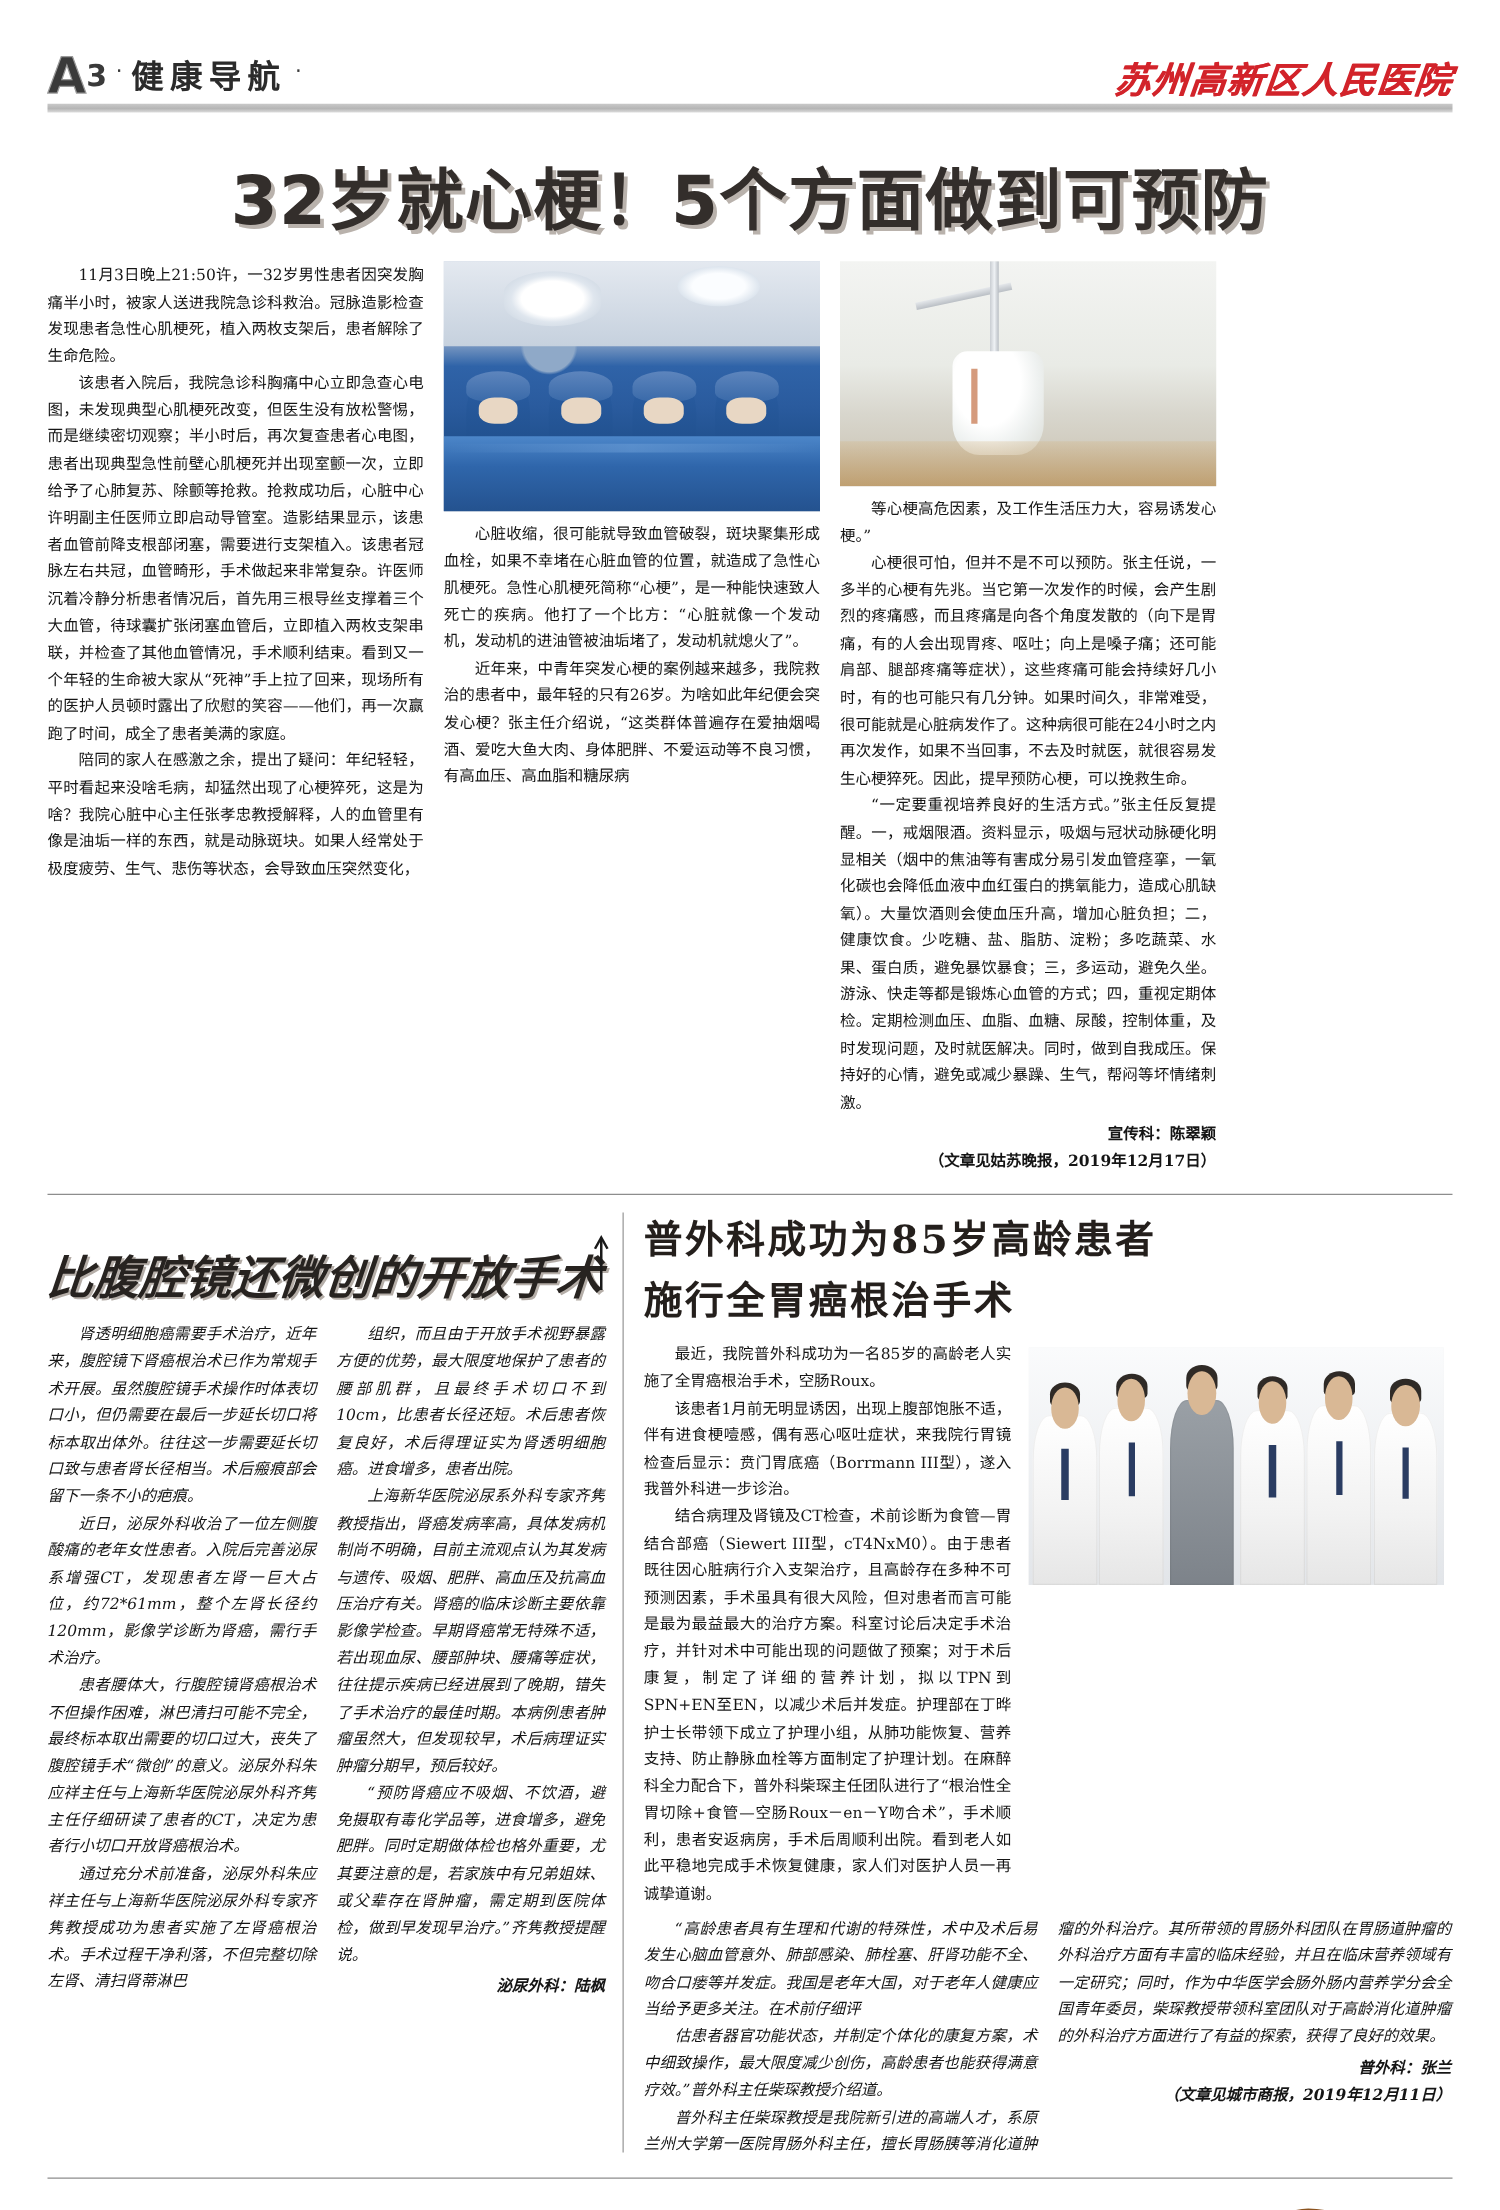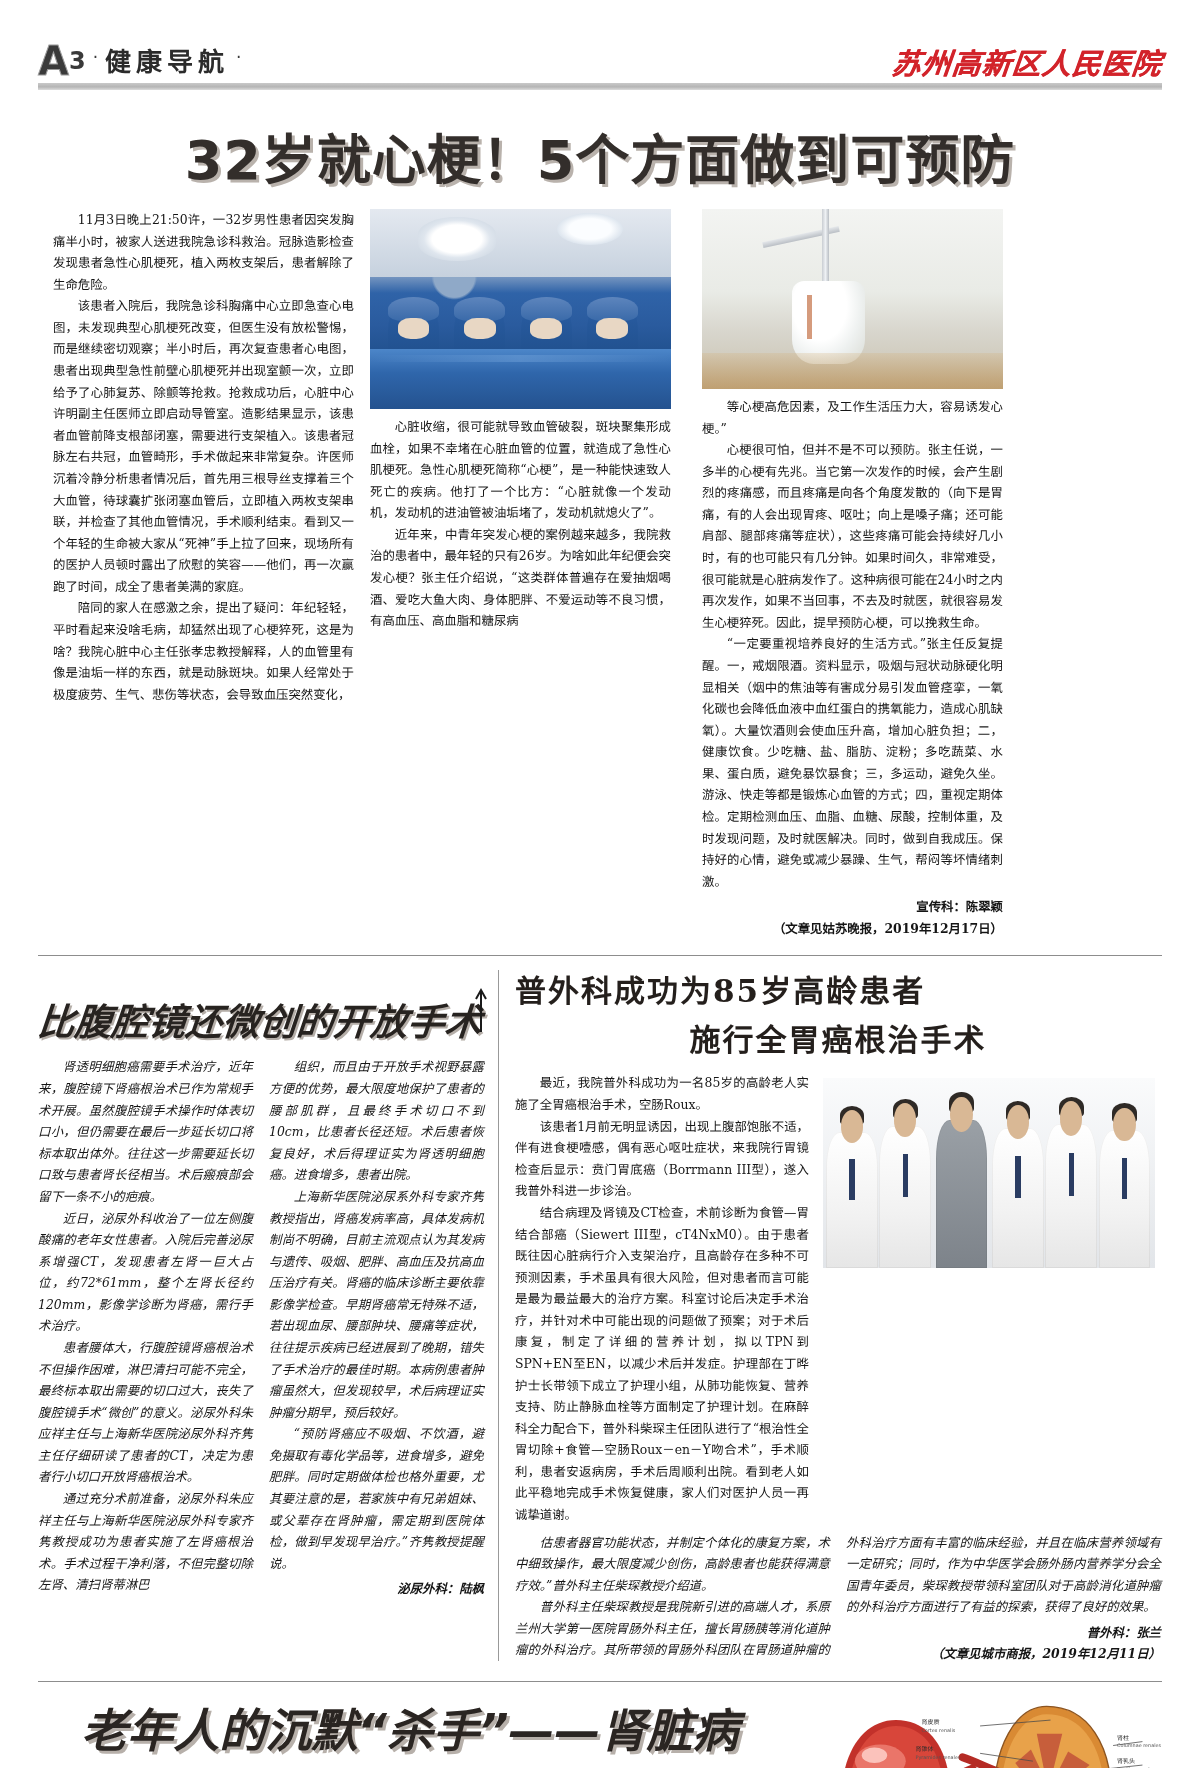--- a/index.html
+++ b/index.html
@@ -55,21 +55,21 @@
     font-style:italic;
     transform:skewX(-5deg);
     display:inline-block;
   }
   .hl-3a{
     font-size:31px;font-weight:bold;color:#241f1c;letter-spacing:2px;
     text-align:left;font-family:"DejaVu Serif","Liberation Serif",serif;
   }
   .hl-3b{
     font-size:31px;font-weight:bold;color:#241f1c;letter-spacing:2px;
-    text-align:center;font-family:"DejaVu Serif","Liberation Serif",serif;
+    text-align:left;font-family:"DejaVu Serif","Liberation Serif",serif;
     margin-top:4px;
   }
   .hl-4{
     text-align:center;margin:6px 0 12px 0;
     font-size:46px;font-weight:bold;letter-spacing:0px;
     color:#2a2522;
     text-shadow:3px 3px 0 #b7b0aa;
     font-style:italic;
   }
 
@@ -80,21 +80,21 @@
     font-family:"DejaVu Serif","Liberation Serif",serif;
     color:#151515;
     -webkit-hyphens:none;hyphens:none;
   }
   .body-txt p{margin:0;text-indent:2em;}
   .sig{margin-top:4px;text-align:right;font-weight:bold;font-size:12.4px;}
   .sig2{text-align:right;font-weight:bold;font-size:12.4px;}
 
   
   .sec1{display:flex;gap:16px;align-items:flex-start;}
-  .sec1 .col{width:301px;margin-left:15px;}
+  .sec1 .col{width:301px;}
   .sec1 .colmid{width:301px;}
   .photo1{
     width:301px;height:200px;margin-bottom:7px;
     background:
       radial-gradient(circle at 28% 34%, #8fa9c8 0 8%, transparent 9%),
       linear-gradient(180deg,#cfd8e4 0%,#b9c6d8 26%,#2f63a8 42%,#2a5b9e 58%,#20508d 74%,#1b4880 100%);
     position:relative;overflow:hidden;
   }
   .ph-ceiling{position:absolute;left:0;top:0;width:100%;height:34%;
     background:linear-gradient(180deg,#e4e9f0,#c6d1de);}
@@ -302,20 +302,21 @@
             <div class="p2-doc" style="left:83%;height:73%">
               <div class="p2-hair"></div>
               <div class="p2-head"></div>
               <div class="p2-tie"></div>
             </div>
           </div>
         </div>
       </div>
 
       <div class="body-txt cols2" style="margin-top:6px;">
+        <p>“高龄患者具有生理和代谢的特殊性，术中及术后易发生心脑血管意外、肺部感染、肺栓塞、肝肾功能不全、吻合口瘘等并发症。我国是老年大国，对于老年人健康应当给予更多关注。在术前仔细评</p>
         <p>估患者器官功能状态，并制定个体化的康复方案，术中细致操作，最大限度减少创伤，高龄患者也能获得满意疗效。”普外科主任柴琛教授介绍道。</p>
         <p>普外科主任柴琛教授是我院新引进的高端人才，系原兰州大学第一医院胃肠外科主任，擅长胃肠胰等消化道肿瘤的外科治疗。其所带领的胃肠外科团队在胃肠道肿瘤的外科治疗方面有丰富的临床经验，并且在临床营养领域有一定研究；同时，作为中华医学会肠外肠内营养学分会全国青年委员，柴琛教授带领科室团队对于高龄消化道肿瘤的外科治疗方面进行了有益的探索，获得了良好的效果。</p>
         <div class="sig">普外科：张兰</div>
         <div class="sig2">（文章见城市商报，2019年12月11日）</div>
       </div>
     </div>
   </div>
 
   <hr class="rule-thin">
 

